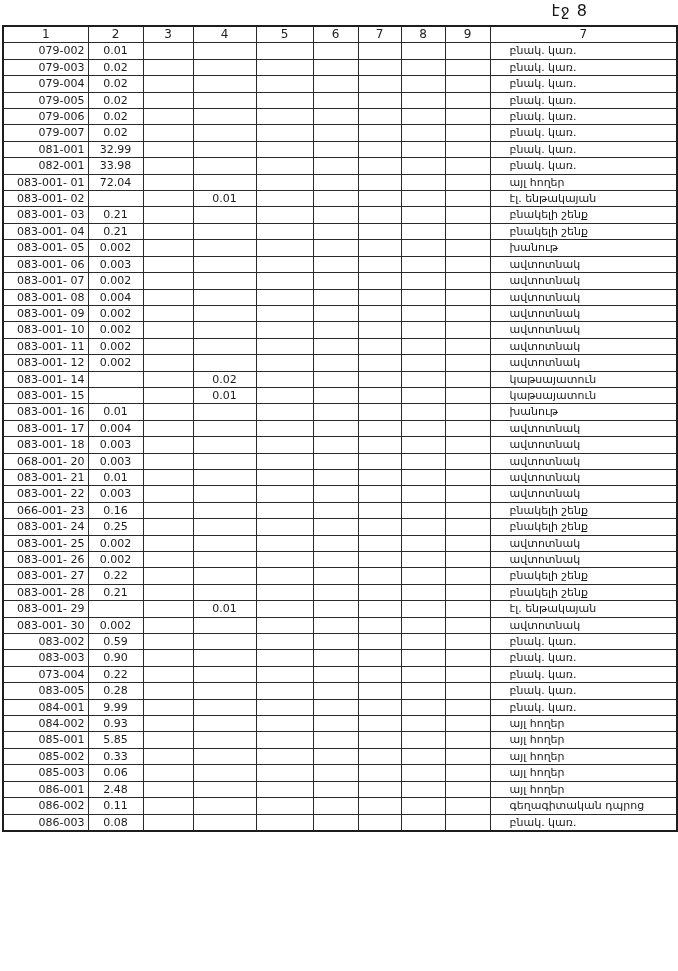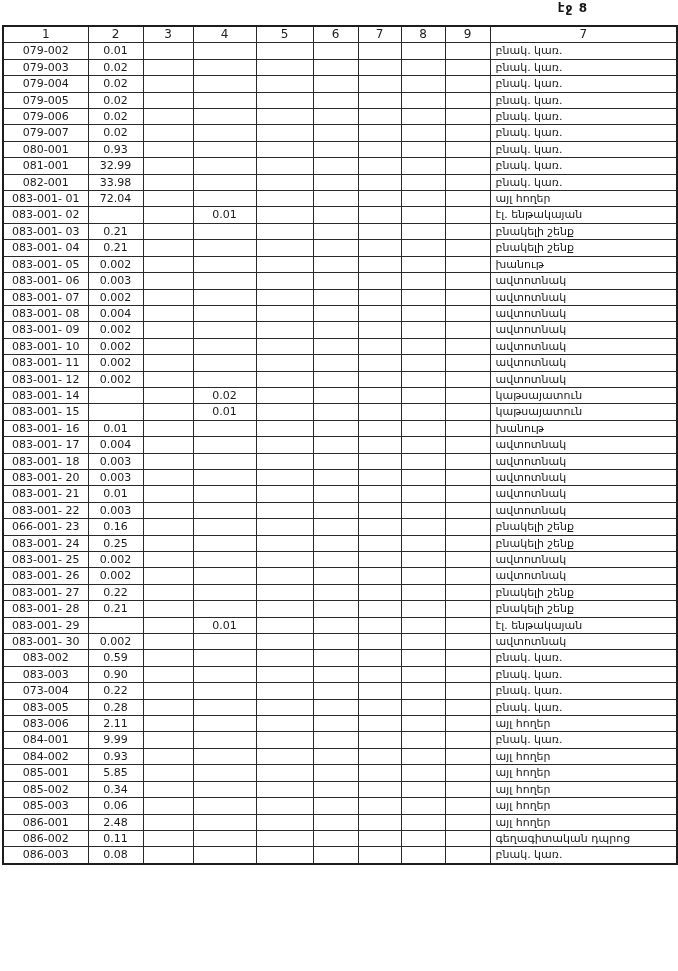--- a/index.html
+++ b/index.html
@@ -12,22 +12,22 @@
     height: 971px;
     position: relative;
     font-family: "DejaVu Sans", sans-serif;
     color: #1b1b1b;
     overflow: hidden;
   }
   .page-label {
     position: absolute;
     top: 1px;
     right: 90px;
-    font-size: 12px;
-    font-weight: bold;
+    font-size: 16px;
+    font-weight: normal;
     letter-spacing: 1px;
     color: #161616;
   }
   table.data-table {
     position: absolute;
     top: 25px;
     left: 2px;
     width: 674px;
     border-collapse: collapse;
     table-layout: fixed;
@@ -43,25 +43,25 @@
     overflow: hidden;
     white-space: nowrap;
     vertical-align: middle;
   }
   .data-table th {
     font-weight: normal;
     text-align: center;
     font-size: 12px;
     color: #202020;
   }
-  .data-table td.col-1  { text-align: center; margin-top: 29px;   }
+  .data-table td.col-1  { text-align: right; margin-top: 29px;   }
   .data-table td.col-2  { text-align: center; }
   .data-table td.col-3  { text-align: center; }
   .data-table td.col-4  { text-align: center; }
-  .data-table td.col-10 { text-align: left; padding-left: 5px; }
+  .data-table td.col-10 { text-align: left; padding-left: 19px; }
 </style>
 </head>
 <body>
 
 <div class="page-label">էջ 8</div>
 
 <table class="data-table">
   <colgroup>
     <col style="width:85px">
     <col style="width:55px">
@@ -155,32 +155,20 @@
         <td class="col-3"></td>
         <td class="col-4"></td>
         <td class="col-5"></td>
         <td class="col-6"></td>
         <td class="col-7"></td>
         <td class="col-8"></td>
         <td class="col-9"></td>
         <td class="col-10">բնակ. կառ.</td>
       </tr>
       <tr>
-        <td class="col-1">080-001</td>
-        <td class="col-2">0.93</td>
-        <td class="col-3"></td>
-        <td class="col-4"></td>
-        <td class="col-5"></td>
-        <td class="col-6"></td>
-        <td class="col-7"></td>
-        <td class="col-8"></td>
-        <td class="col-9"></td>
-        <td class="col-10">բնակ. կառ.</td>
-      </tr>
-      <tr>
         <td class="col-1">081-001</td>
         <td class="col-2">32.99</td>
         <td class="col-3"></td>
         <td class="col-4"></td>
         <td class="col-5"></td>
         <td class="col-6"></td>
         <td class="col-7"></td>
         <td class="col-8"></td>
         <td class="col-9"></td>
         <td class="col-10">բնակ. կառ.</td>
@@ -395,21 +383,21 @@
         <td class="col-3"></td>
         <td class="col-4"></td>
         <td class="col-5"></td>
         <td class="col-6"></td>
         <td class="col-7"></td>
         <td class="col-8"></td>
         <td class="col-9"></td>
         <td class="col-10">ավտոտնակ</td>
       </tr>
       <tr>
-        <td class="col-1">083-001- 20</td>
+        <td class="col-1">068-001- 20</td>
         <td class="col-2">0.003</td>
         <td class="col-3"></td>
         <td class="col-4"></td>
         <td class="col-5"></td>
         <td class="col-6"></td>
         <td class="col-7"></td>
         <td class="col-8"></td>
         <td class="col-9"></td>
         <td class="col-10">ավտոտնակ</td>
       </tr>
@@ -575,32 +563,20 @@
         <td class="col-3"></td>
         <td class="col-4"></td>
         <td class="col-5"></td>
         <td class="col-6"></td>
         <td class="col-7"></td>
         <td class="col-8"></td>
         <td class="col-9"></td>
         <td class="col-10">բնակ. կառ.</td>
       </tr>
       <tr>
-        <td class="col-1">083-006</td>
-        <td class="col-2">2.11</td>
-        <td class="col-3"></td>
-        <td class="col-4"></td>
-        <td class="col-5"></td>
-        <td class="col-6"></td>
-        <td class="col-7"></td>
-        <td class="col-8"></td>
-        <td class="col-9"></td>
-        <td class="col-10">այլ հողեր</td>
-      </tr>
-      <tr>
         <td class="col-1">084-001</td>
         <td class="col-2">9.99</td>
         <td class="col-3"></td>
         <td class="col-4"></td>
         <td class="col-5"></td>
         <td class="col-6"></td>
         <td class="col-7"></td>
         <td class="col-8"></td>
         <td class="col-9"></td>
         <td class="col-10">բնակ. կառ.</td>
@@ -624,21 +600,21 @@
         <td class="col-4"></td>
         <td class="col-5"></td>
         <td class="col-6"></td>
         <td class="col-7"></td>
         <td class="col-8"></td>
         <td class="col-9"></td>
         <td class="col-10">այլ հողեր</td>
       </tr>
       <tr>
         <td class="col-1">085-002</td>
-        <td class="col-2">0.34</td>
+        <td class="col-2">0.33</td>
         <td class="col-3"></td>
         <td class="col-4"></td>
         <td class="col-5"></td>
         <td class="col-6"></td>
         <td class="col-7"></td>
         <td class="col-8"></td>
         <td class="col-9"></td>
         <td class="col-10">այլ հողեր</td>
       </tr>
       <tr>

